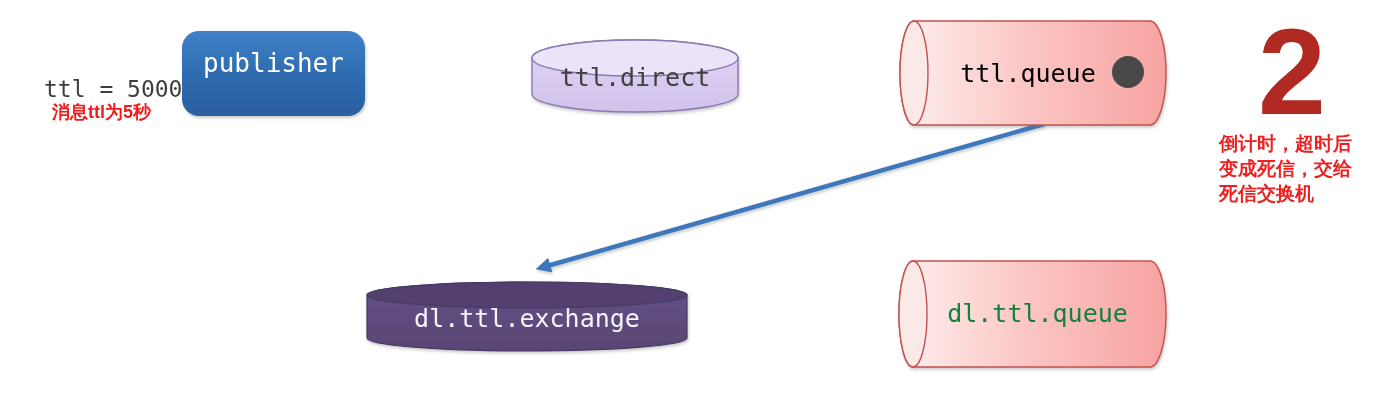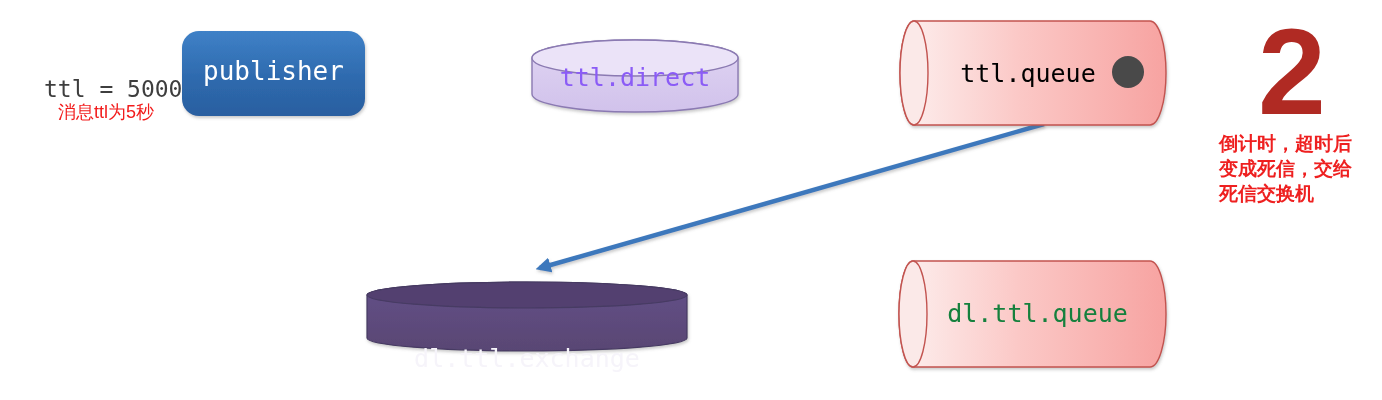--- a/index.html
+++ b/index.html
@@ -14,33 +14,33 @@
   .stage svg { position: absolute; left: 0; top: 0; }
   .lbl {
     position: absolute;
     display: flex;
     align-items: center;
     justify-content: center;
     font-family: "DejaVu Sans Mono", monospace;
     white-space: nowrap;
     pointer-events: none;
   }
-  .lbl-publisher { left: 182px; top: 28px; width: 183px; height: 85px; font-size: 26px; color: #ffffff; }
-  .lbl-ttl-direct { left: 532px; top: 57px; width: 206px; height: 40px; font-size: 25px; color: #8b5cf6; }
+  .lbl-publisher { left: 182px; top: 20px; width: 183px; height: 85px; font-size: 26px; color: #ffffff; }
+  .lbl-ttl-direct { left: 532px; top: 57px; width: 206px; height: 40px; font-size: 25px; color: #404040; }
   .lbl-ttl-queue { left: 938px; top: 53px; width: 180px; height: 40px; font-size: 25px; color: #000000; }
-  .lbl-dl-exchange { left: 367px; top: 298px; width: 320px; height: 40px; font-size: 25px; color: #f6f4fa; margin-top: 40px; }
+  .lbl-dl-exchange { left: 367px; top: 298px; width: 320px; height: 40px; font-size: 25px; color: #f6f4fa; }
   .lbl-dl-queue { left: 930px; top: 293px; width: 215px; height: 40px; font-size: 25px; color: #15803d; }
   .ttl-value {
     position: absolute; left: 44px; top: 58px;
     font-family: "DejaVu Sans Mono", monospace;
     font-size: 23px; color: #3e3e3e; white-space: nowrap; margin-top: 18px;
   }
   .ttl-note {
-    position: absolute; left: 58px; top: 100px;
-    font-size: 18px; font-weight: normal; color: #f21b1b; white-space: nowrap; text-align: center;
+    position: absolute; left: 52px; top: 100px;
+    font-size: 18px; font-weight: bold; color: #f21b1b; white-space: nowrap; text-align: center;
   }
   .step-number {
     position: absolute; left: 1247px; top: 11px; width: 90px;
     text-align: center; font-size: 122px; line-height: 1;
     font-weight: bold; color: #b02a23;
   }
   .step-note {
     position: absolute; left: 1219px; top: 131px; width: 165px;
     font-size: 19px; line-height: 25px; font-weight: bold; color: #ee2020;
   }

